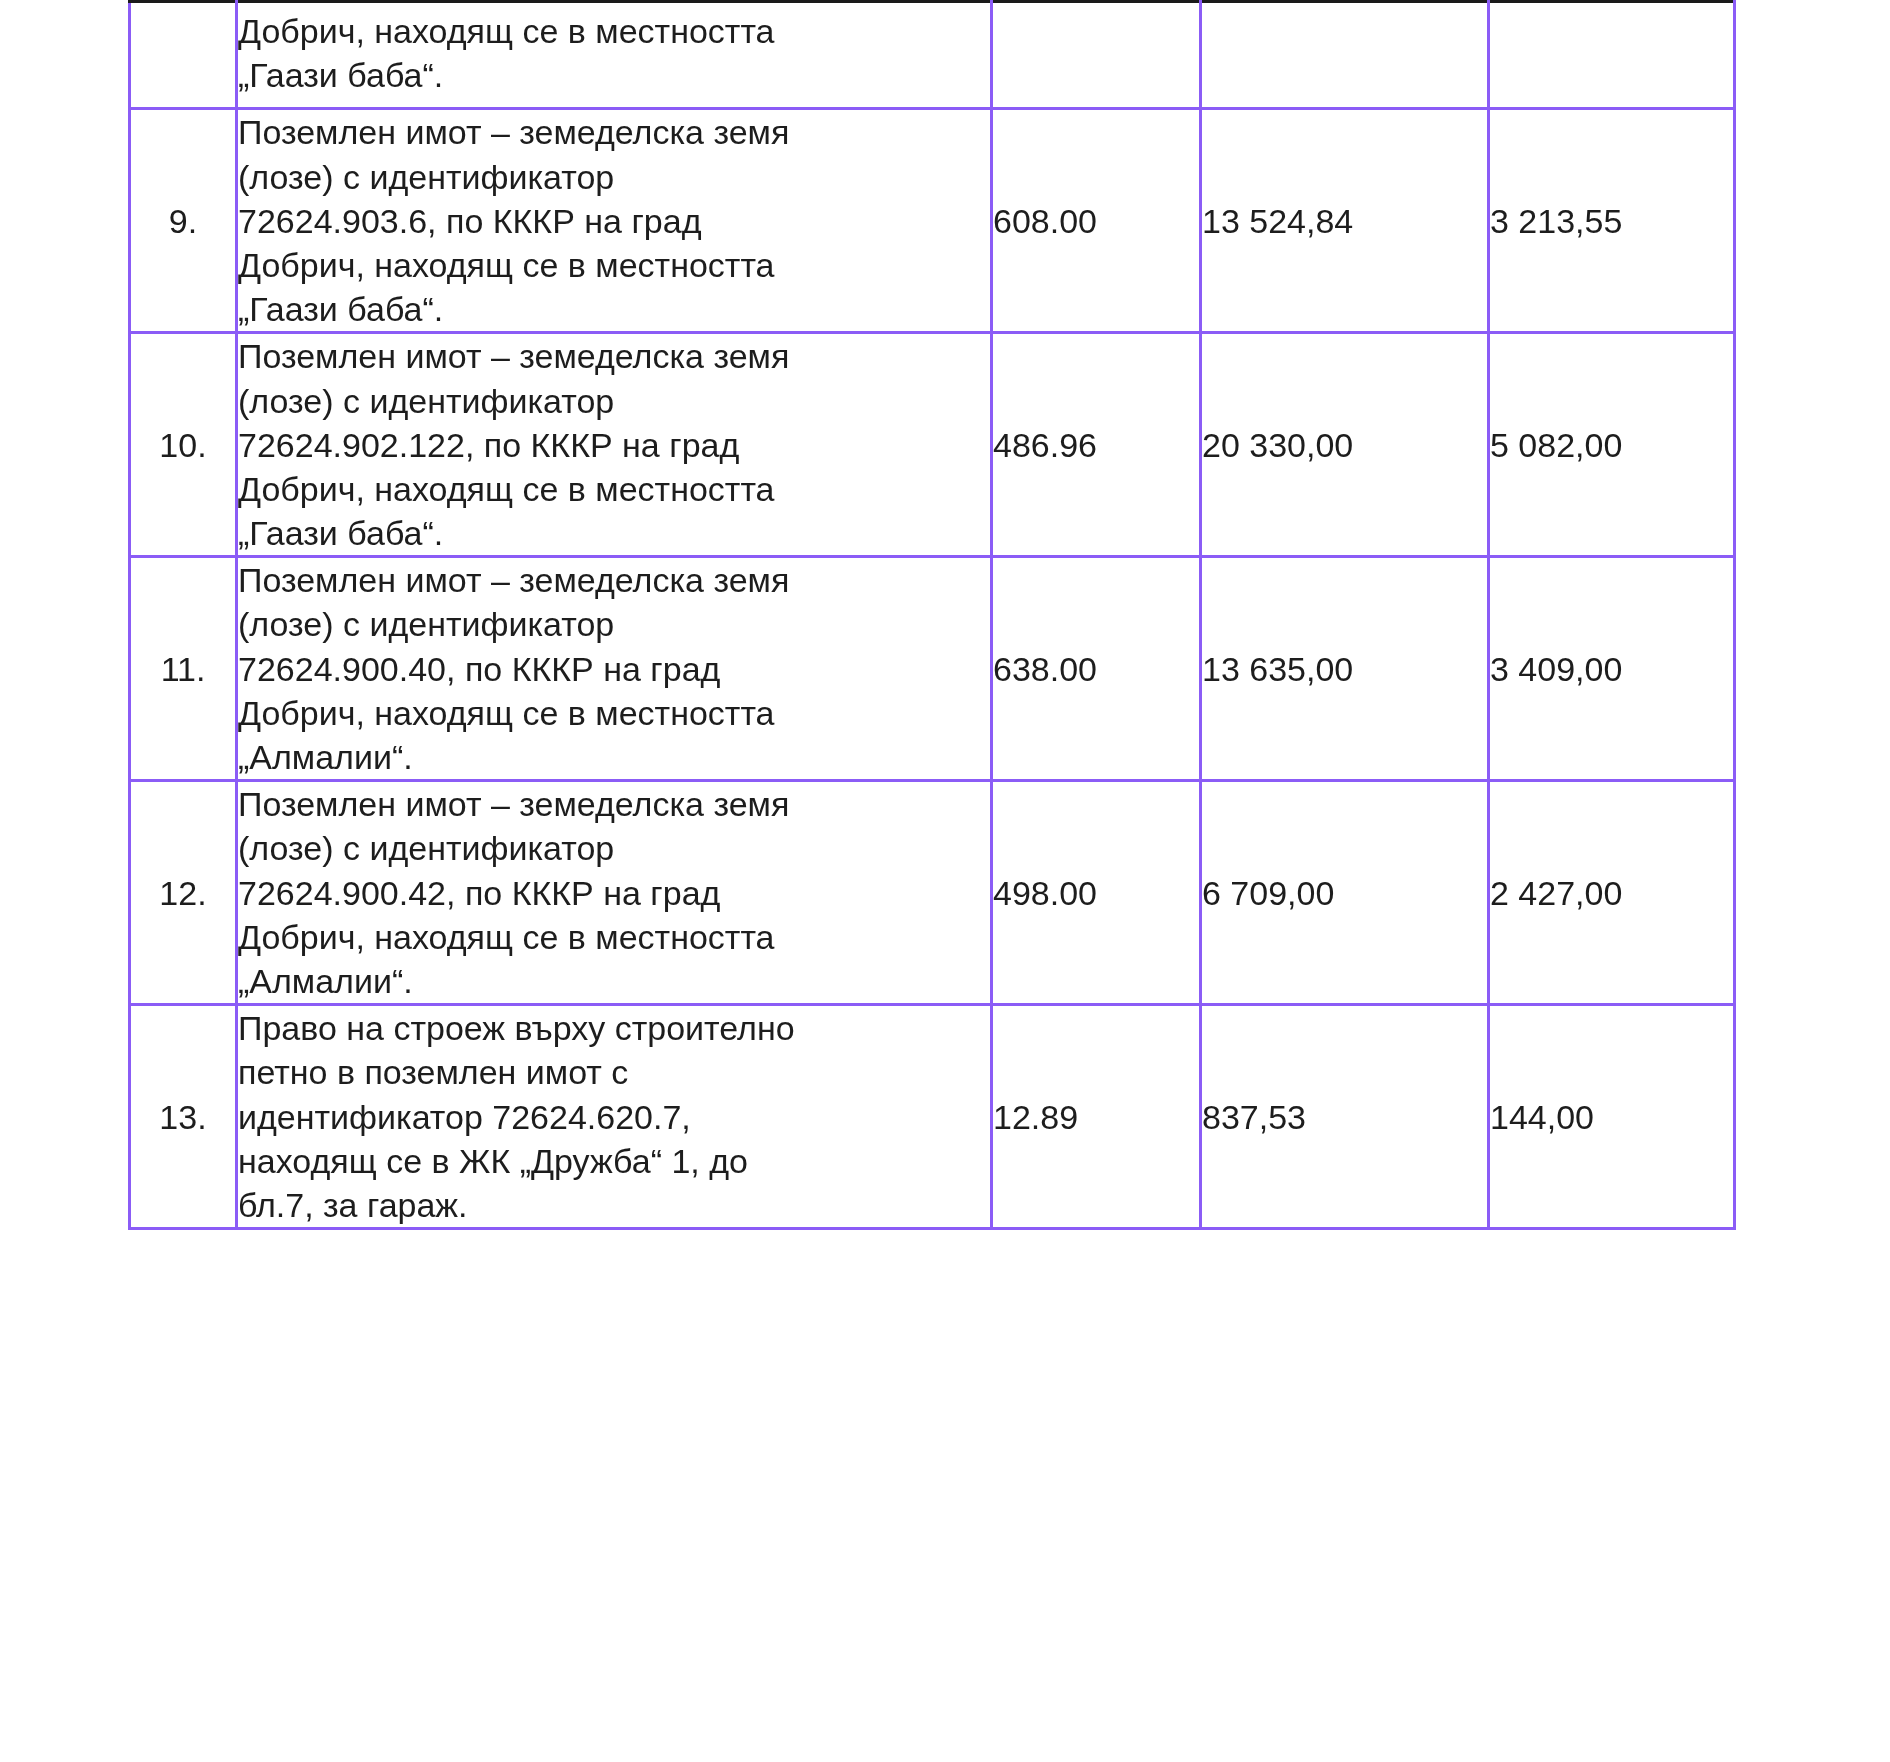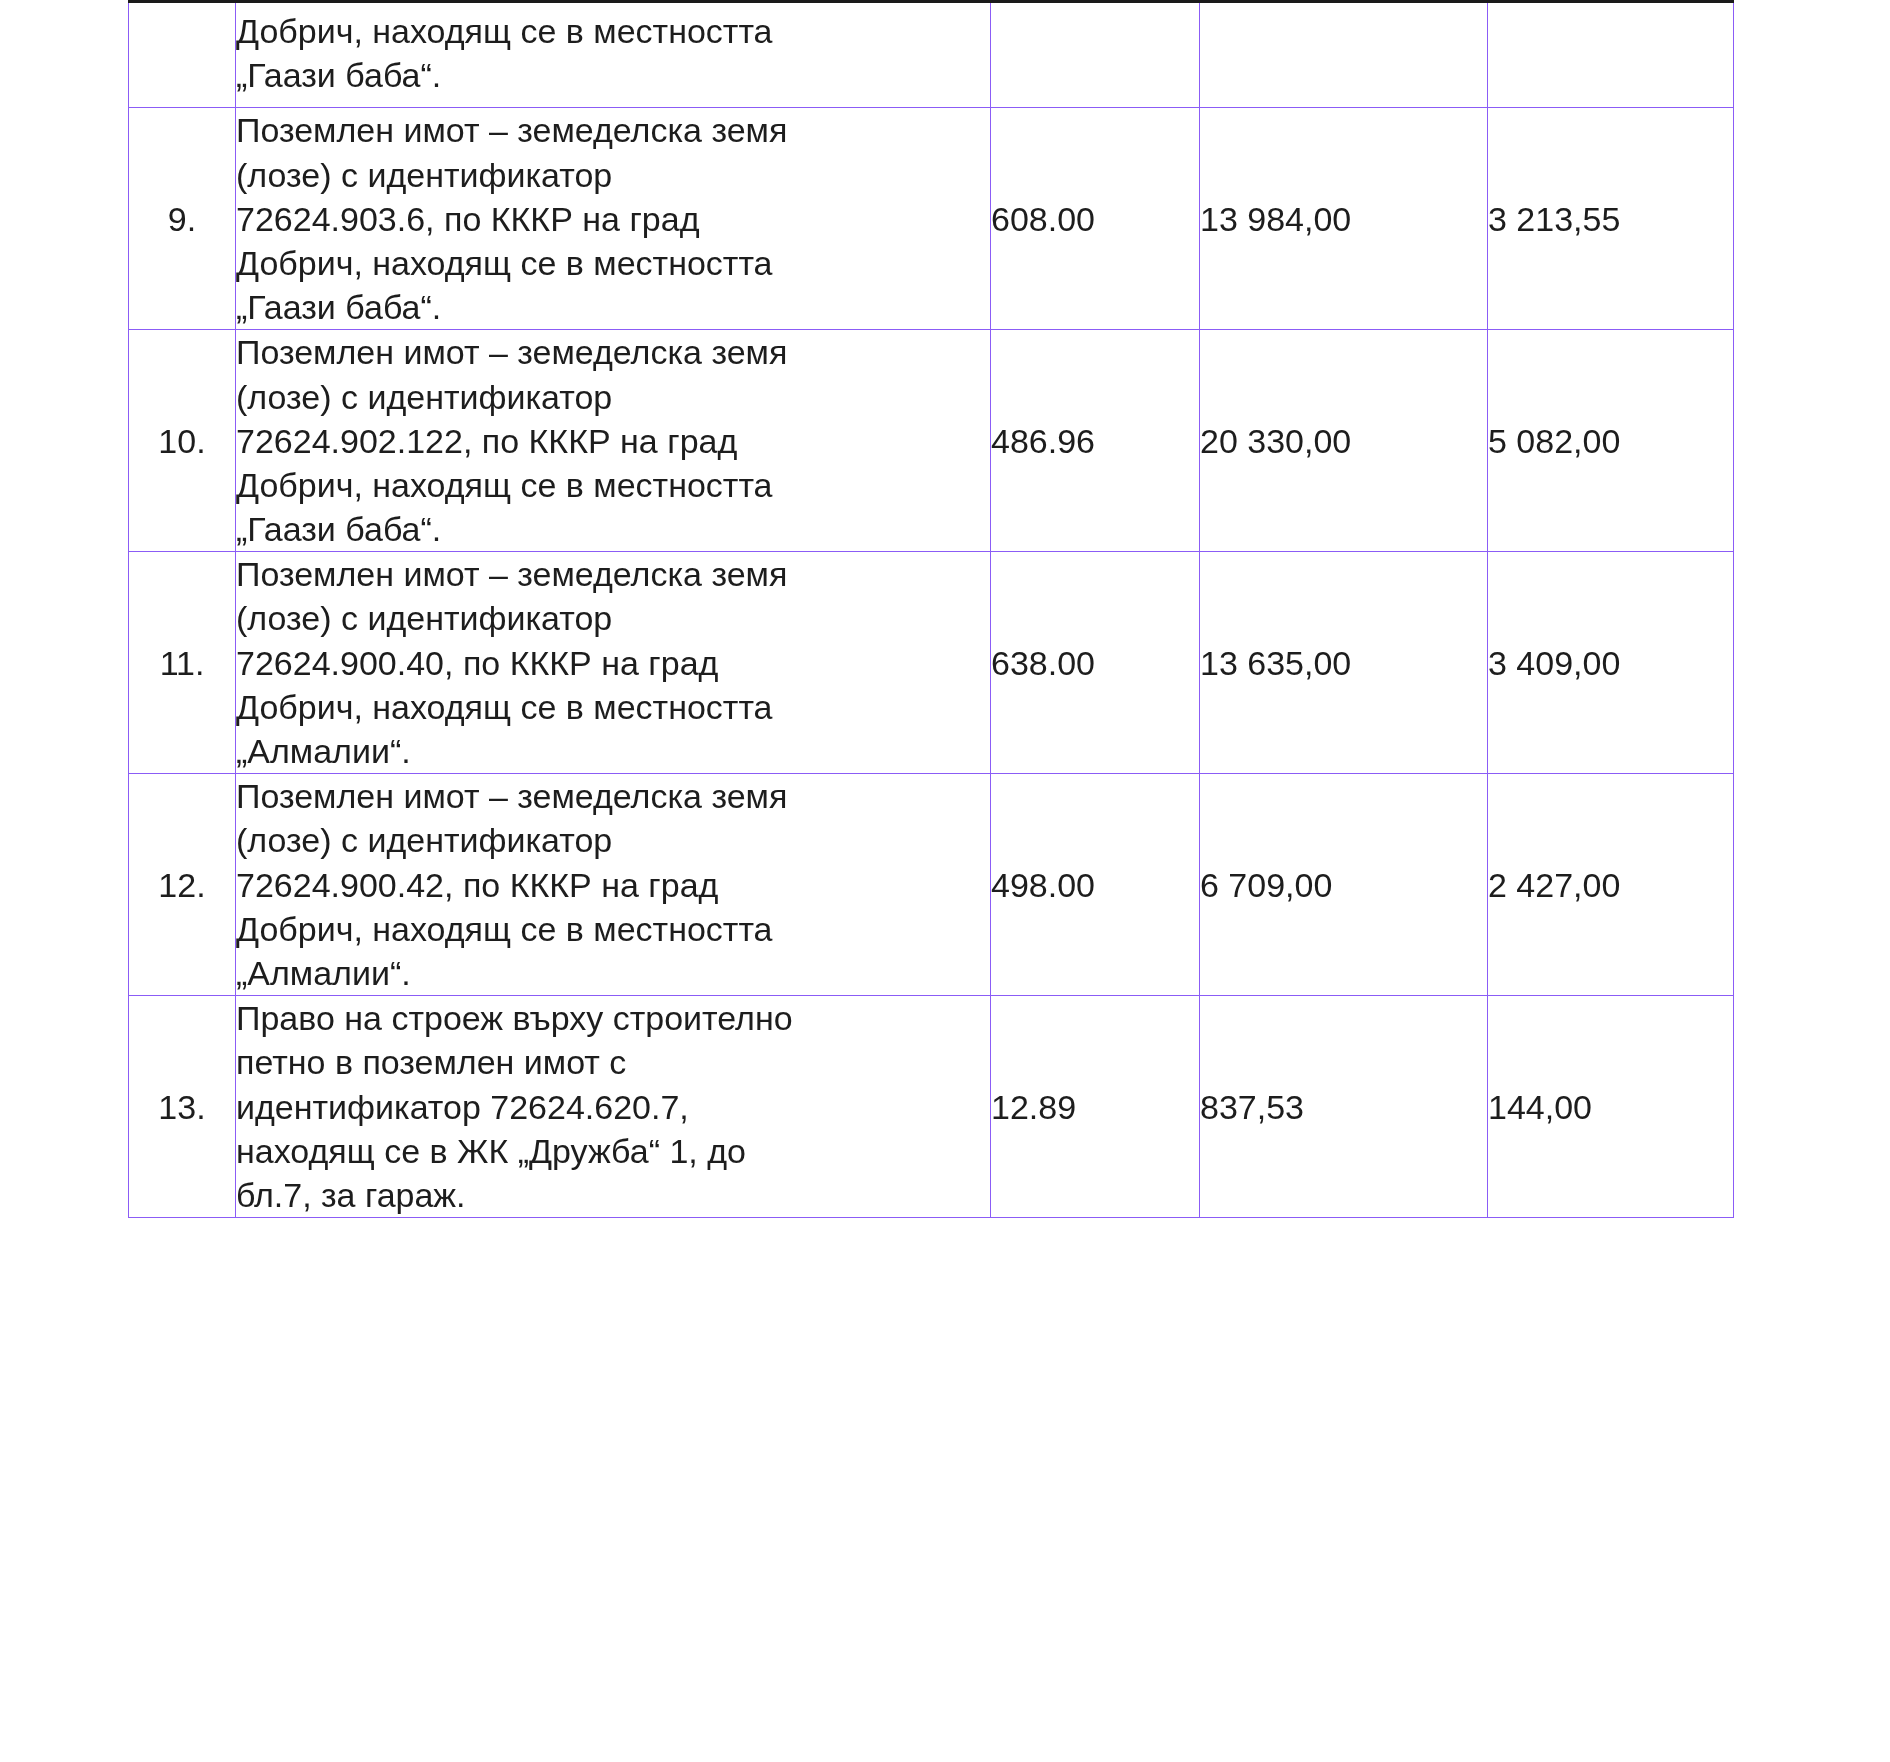--- a/index.html
+++ b/index.html
@@ -21,21 +21,21 @@
     padding-top: 0px;
   }
   table.doc-table {
     border-collapse: collapse;
     table-layout: fixed;
     width: 1505px;
     margin: 0;
     border-radius: 12px;
   }
   table.doc-table td {
-    border: 1px solid #8b5cf6;
+    border: 3px solid #8b5cf6;
     vertical-align: middle;
     padding: 0;
     font-size: 34px;
     line-height: 1.30;
     color: #1d1d1d;
   }
   
   col.c-num   { width: 107px; }
   col.c-desc  { width: 755px; }
   col.c-area  { width: 209px; }
@@ -101,21 +101,21 @@
       <tr>
         <td class="num">9.</td>
         <td class="desc">
             <span class="line desc-text">Поземлен имот – земеделска земя
 (лозе) с идентификатор
 72624.903.6, по КККР на град
 Добрич, находящ се в местността
 „Гаази баба“.</span>
           </td>
         <td class="amount">608.00</td>
-        <td class="amount">13 984,00</td>
+        <td class="amount">13 524,84</td>
         <td class="amount">3 213,55</td>
       </tr>
 
       <tr>
         <td class="num">10.</td>
         <td class="desc">
             <span class="line desc-text">Поземлен имот – земеделска земя
 (лозе) с идентификатор
 72624.902.122, по КККР на град
 Добрич, находящ се в местността

